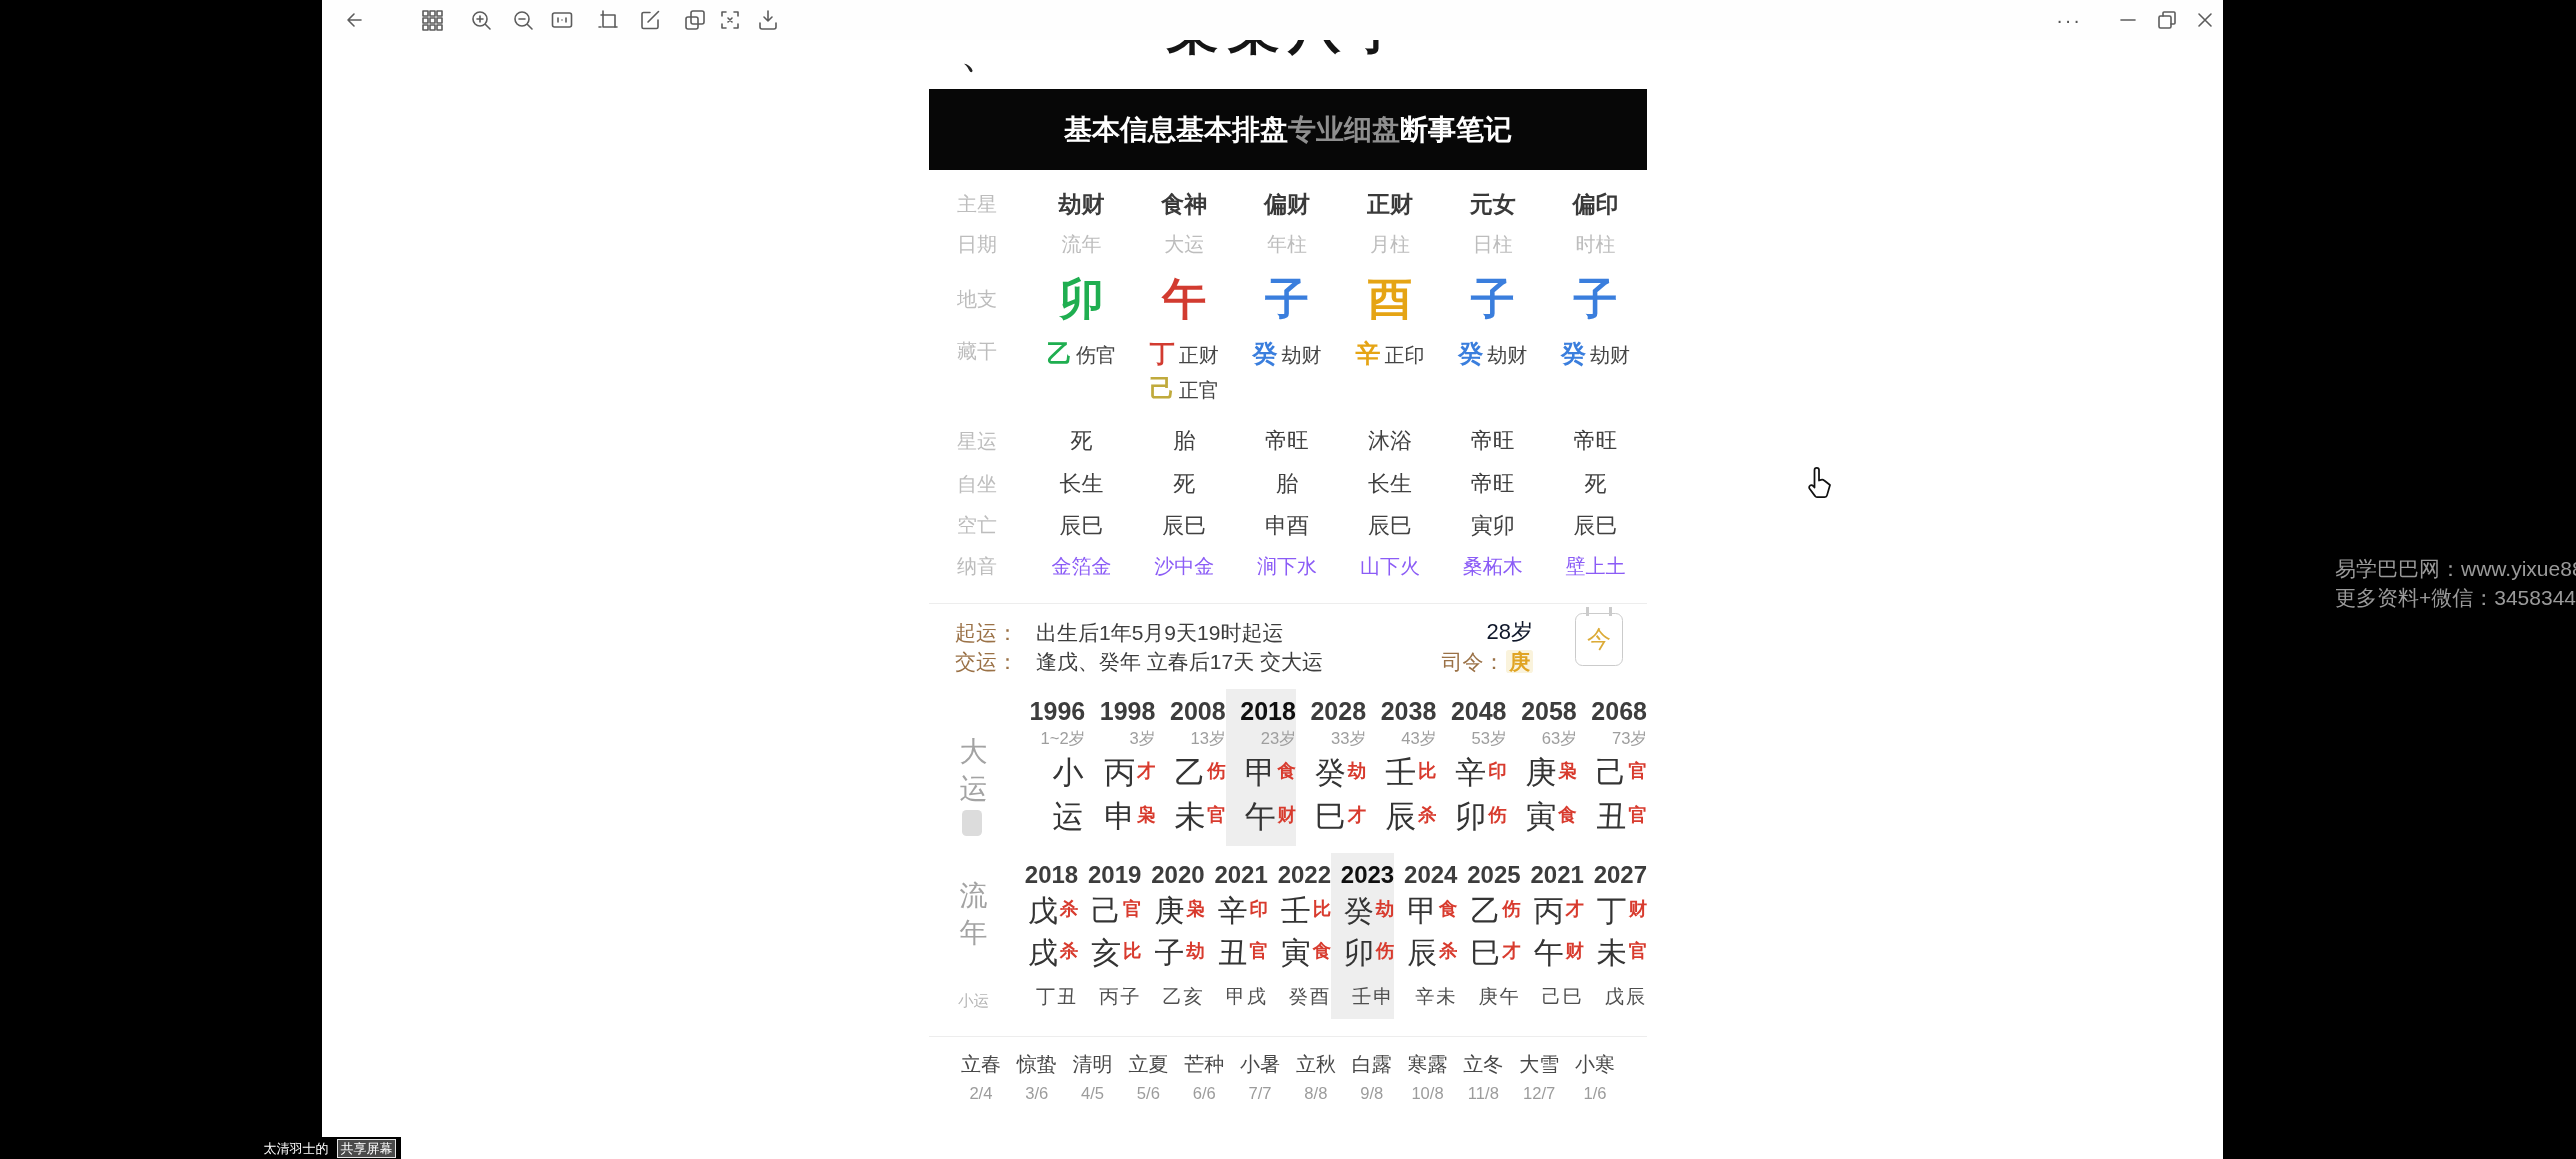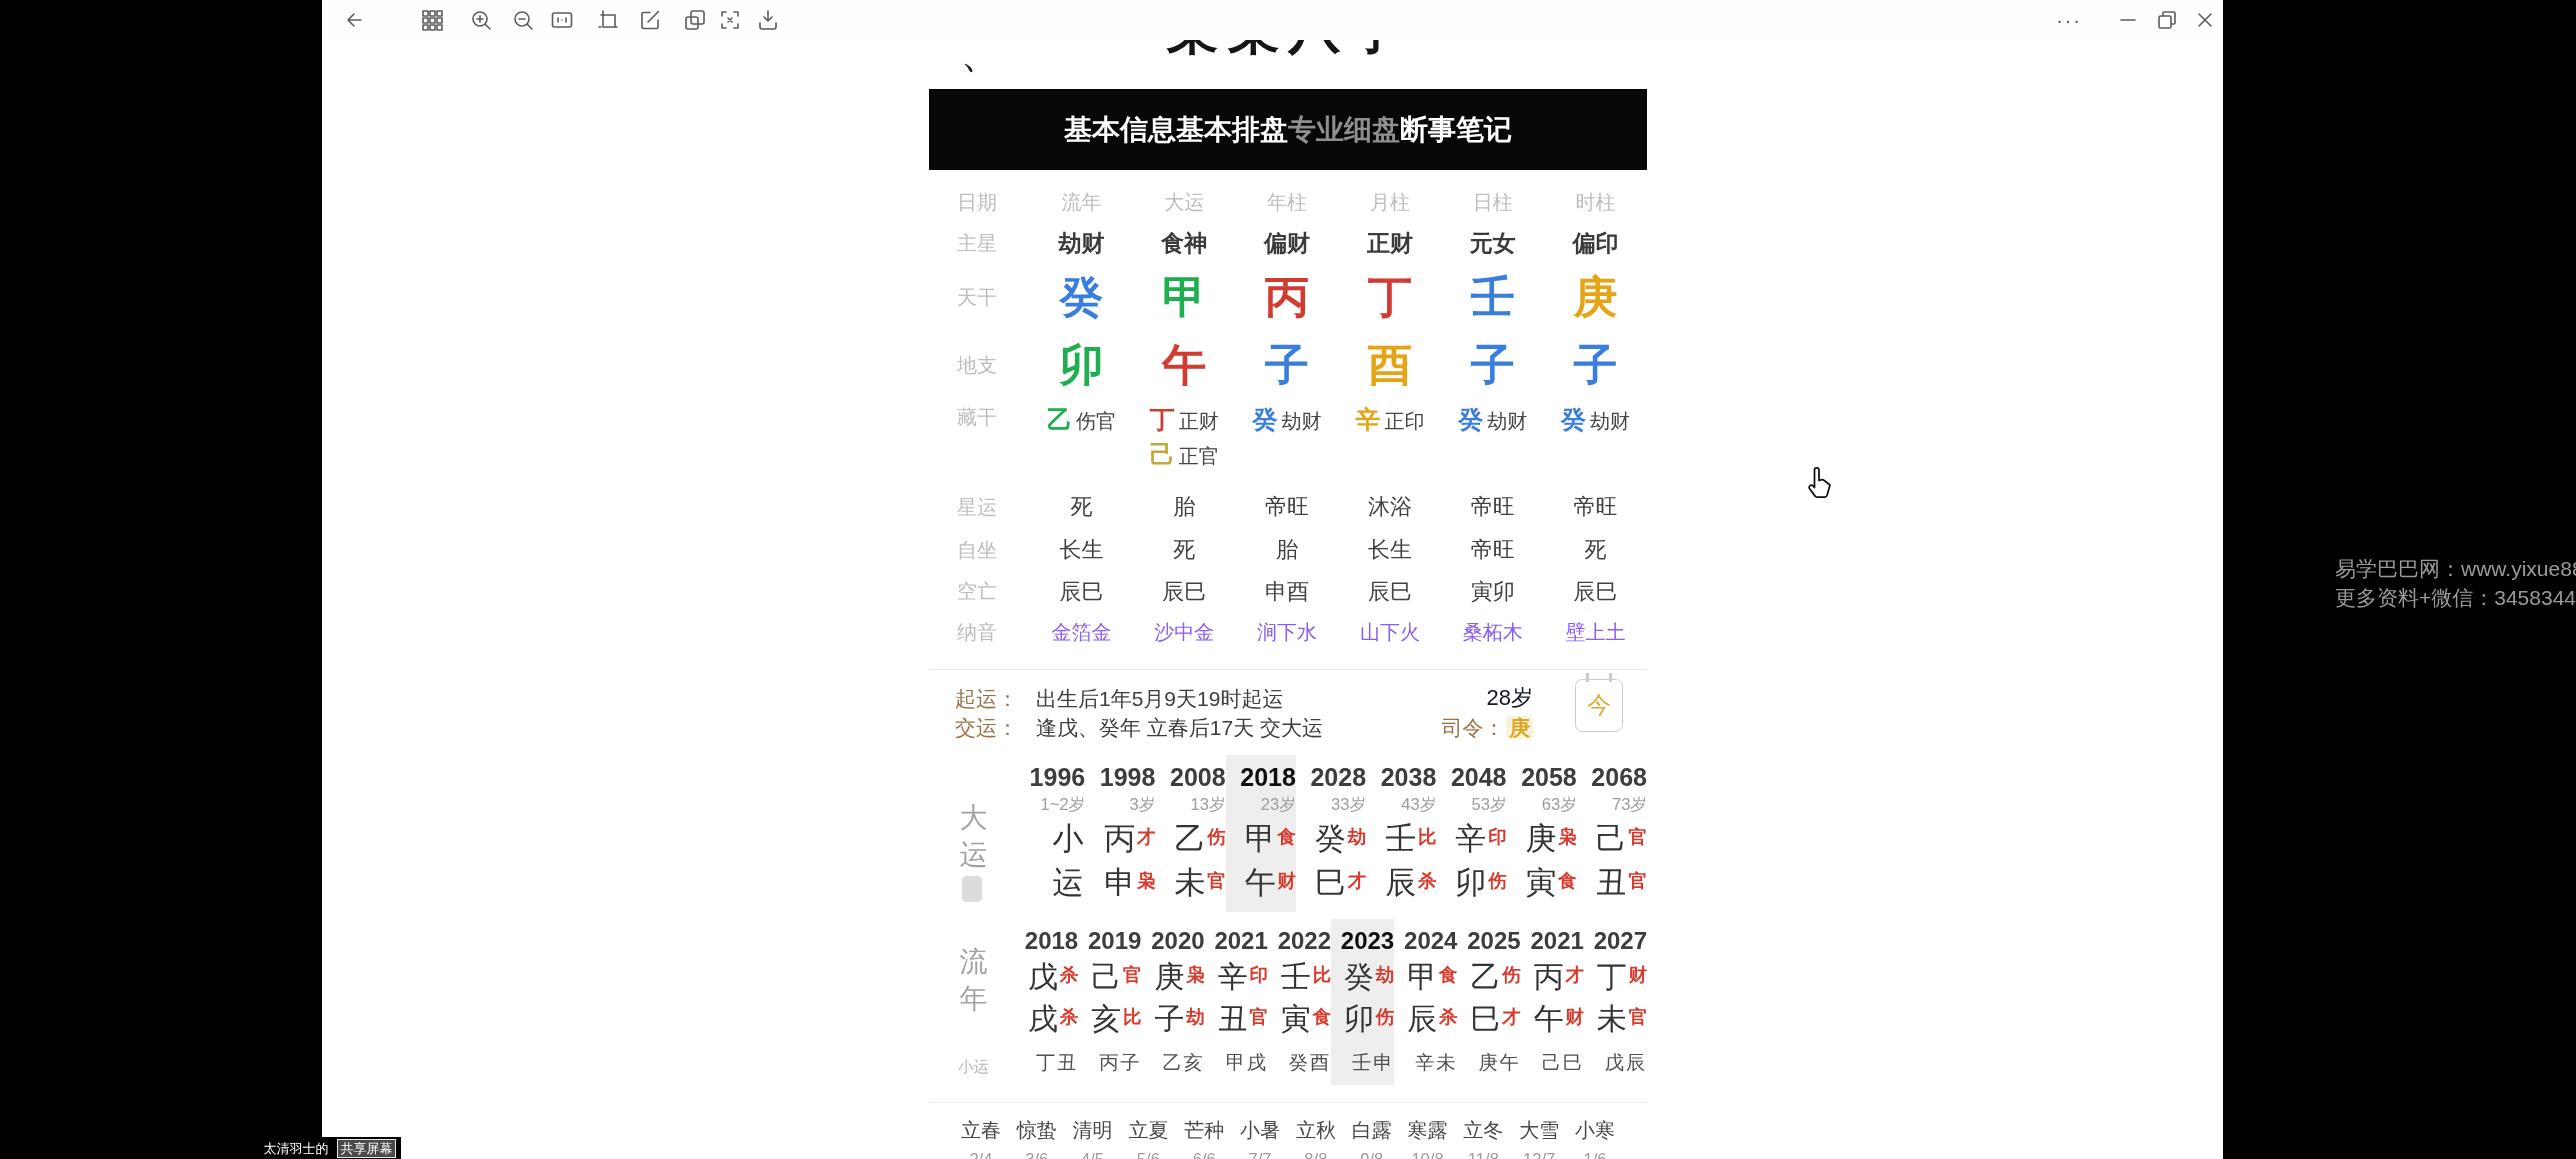--- a/index.html
+++ b/index.html
@@ -186,47 +186,38 @@
       </div>
 
       <div class="tabbar">
         <div class="tab">基本信息</div>
         <div class="tab">基本排盘</div>
         <div class="tab dim">专业细盘</div>
         <div class="tab">断事笔记</div>
       </div>
 
       <div class="ptable">
+        <div class="prow r-zx">
+          <div class="plabel">主星</div>
+          <div class="pcol">劫财</div>
+          <div class="pcol">食神</div>
+          <div class="pcol">偏财</div>
+          <div class="pcol">正财</div>
+          <div class="pcol">元女</div>
+          <div class="pcol">偏印</div>
+        </div>
         <div class="prow r-date">
           <div class="plabel">日期</div>
           <div class="pcol">流年</div>
           <div class="pcol">大运</div>
           <div class="pcol">年柱</div>
           <div class="pcol">月柱</div>
           <div class="pcol">日柱</div>
           <div class="pcol">时柱</div>
         </div>
-        <div class="prow r-zx">
-          <div class="plabel">主星</div>
-          <div class="pcol">劫财</div>
-          <div class="pcol">食神</div>
-          <div class="pcol">偏财</div>
-          <div class="pcol">正财</div>
-          <div class="pcol">元女</div>
-          <div class="pcol">偏印</div>
-        </div>
-        <div class="prow r-gan">
-          <div class="plabel">天干</div>
-          <div class="pcol c-water">癸</div>
-          <div class="pcol c-wood">甲</div>
-          <div class="pcol c-fire">丙</div>
-          <div class="pcol c-fire">丁</div>
-          <div class="pcol c-water">壬</div>
-          <div class="pcol c-metal">庚</div>
-        </div>
         <div class="prow r-zhi">
           <div class="plabel">地支</div>
           <div class="pcol c-wood">卯</div>
           <div class="pcol c-fire">午</div>
           <div class="pcol c-water">子</div>
           <div class="pcol c-metal">酉</div>
           <div class="pcol c-water">子</div>
           <div class="pcol c-water">子</div>
         </div>
         <div class="prow r-cg">

